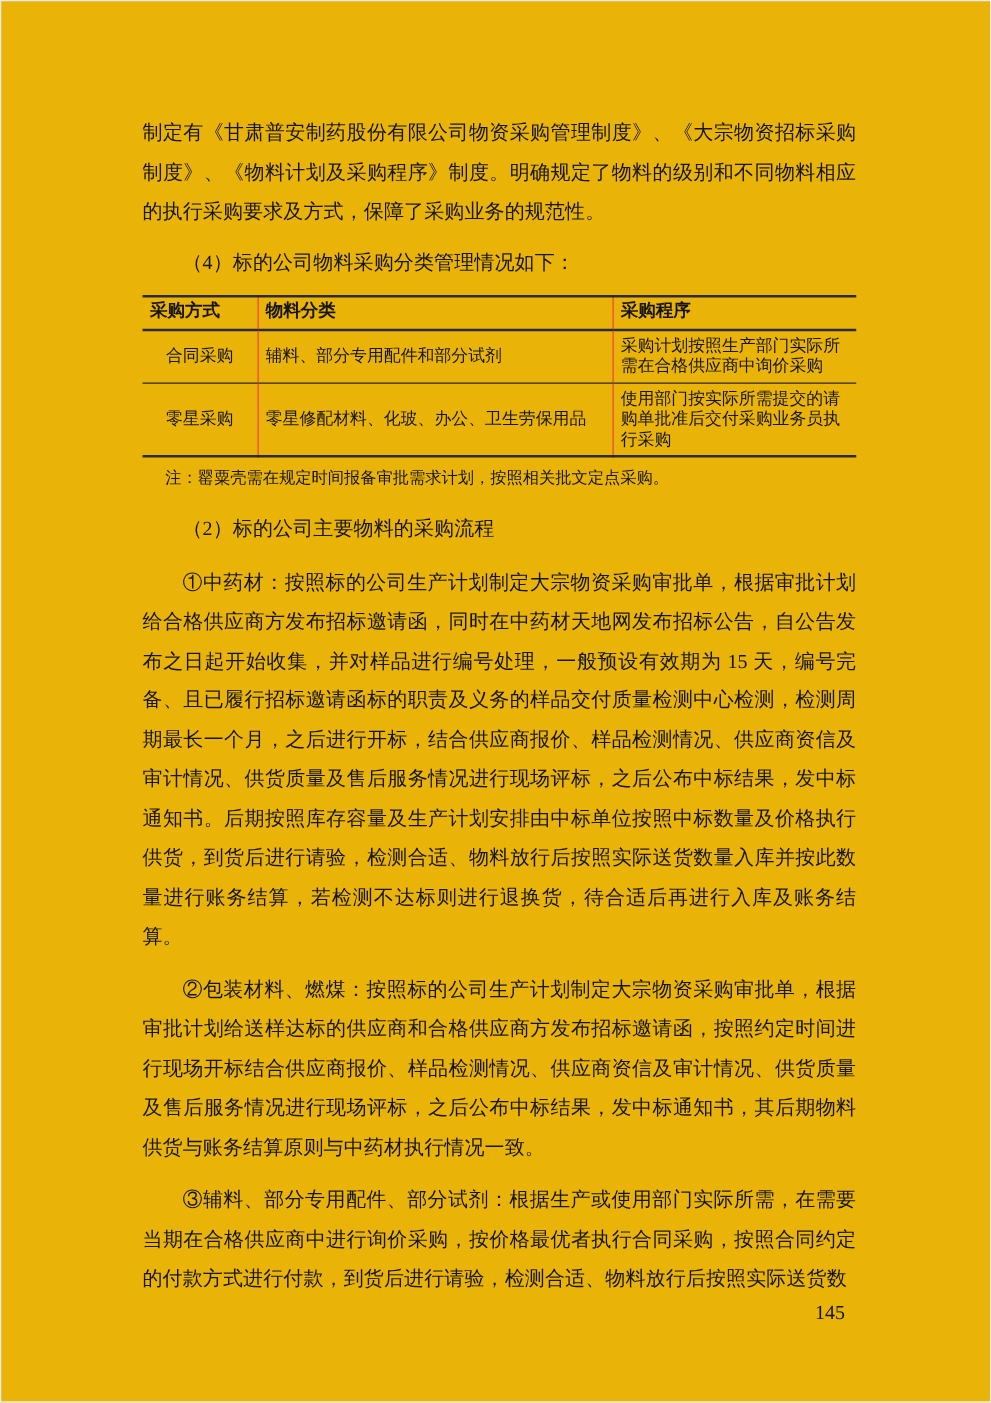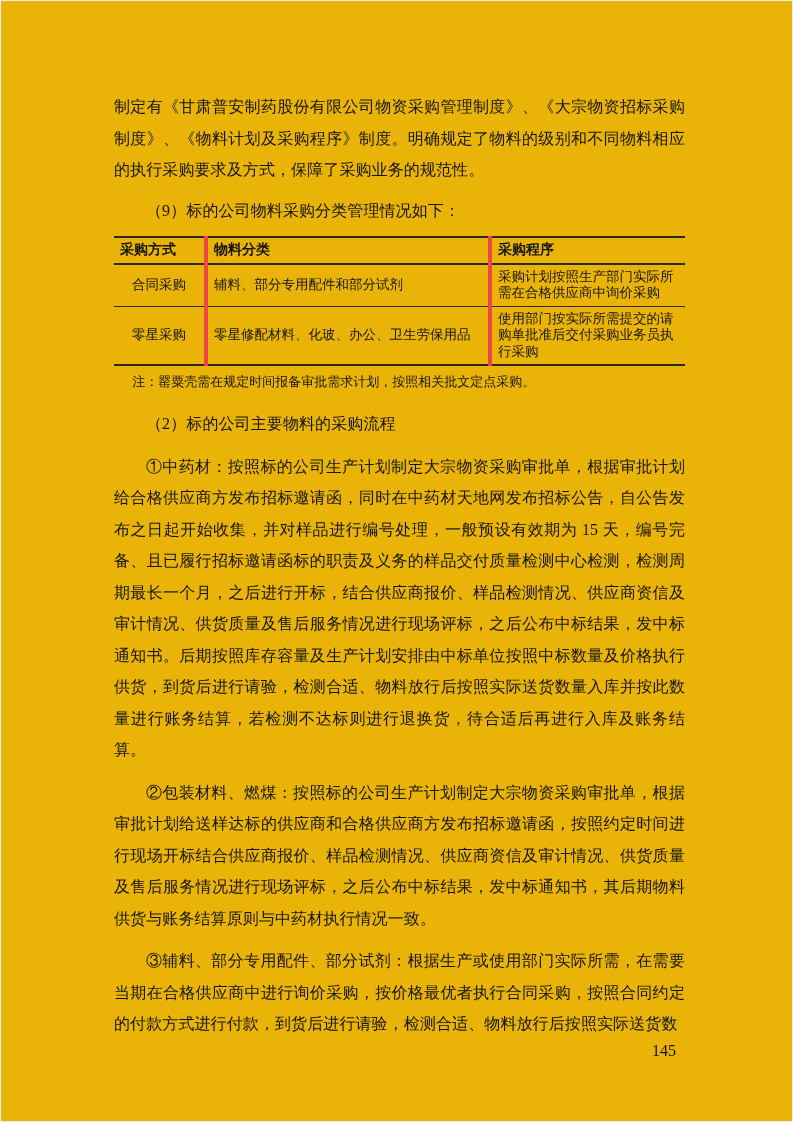--- a/index.html
+++ b/index.html
@@ -55,21 +55,21 @@
     border-bottom: 2px solid #2a2a2a;
   }
   table.proc-table td {
     padding: 4px 6px;
     border-bottom: 1px solid #2a2a2a;
     vertical-align: middle;
     text-align: left;
   }
   table.proc-table tr:last-child td { border-bottom: none; }
   table.proc-table th + th,
-  table.proc-table td + td { border-left: 4px solid #ef4444; }
+  table.proc-table td + td { border-left: 1px solid #ef4444; }
   table.proc-table td.center { text-align: center; }
 
   .note-para {
     font-size: 13px;
     line-height: 20px;
     margin: 6px 0 0 0;
     text-indent: 1.4em;
   }
   .page-number {
     position: absolute;
@@ -81,21 +81,21 @@
   }
 </style>
 </head>
 <body>
 
 <div class="page">
   <div class="content">
 
     <p class="body-para">制定有《甘肃普安制药股份有限公司物资采购管理制度》、《大宗物资招标采购制度》、《物料计划及采购程序》制度。明确规定了物料的级别和不同物料相应的执行采购要求及方式，保障了采购业务的规范性。</p>
 
-    <p class="body-para indent2 gap-small">（9）标的公司物料采购分类管理情况如下：</p>
+    <p class="body-para indent2 gap-small">（4）标的公司物料采购分类管理情况如下：</p>
 
     <table class="proc-table">
       <colgroup>
         <col style="width:92px">
         <col style="width:284px">
         <col style="width:195px">
       </colgroup>
       <thead>
         <tr>
           <th>采购方式</th>

